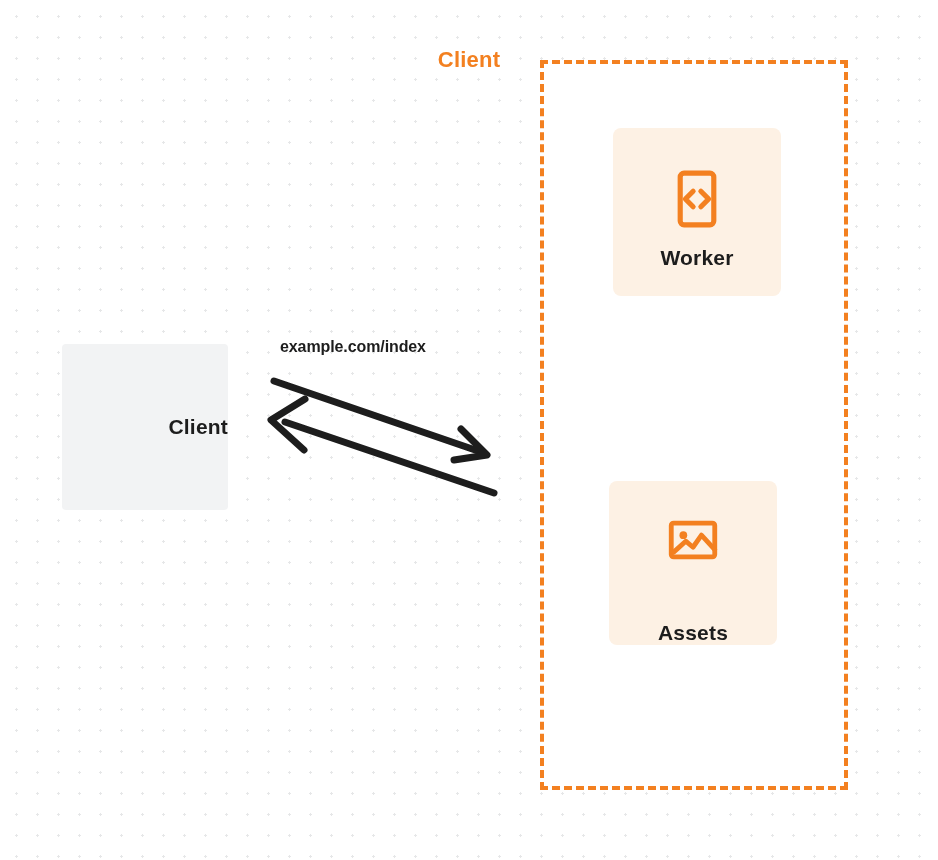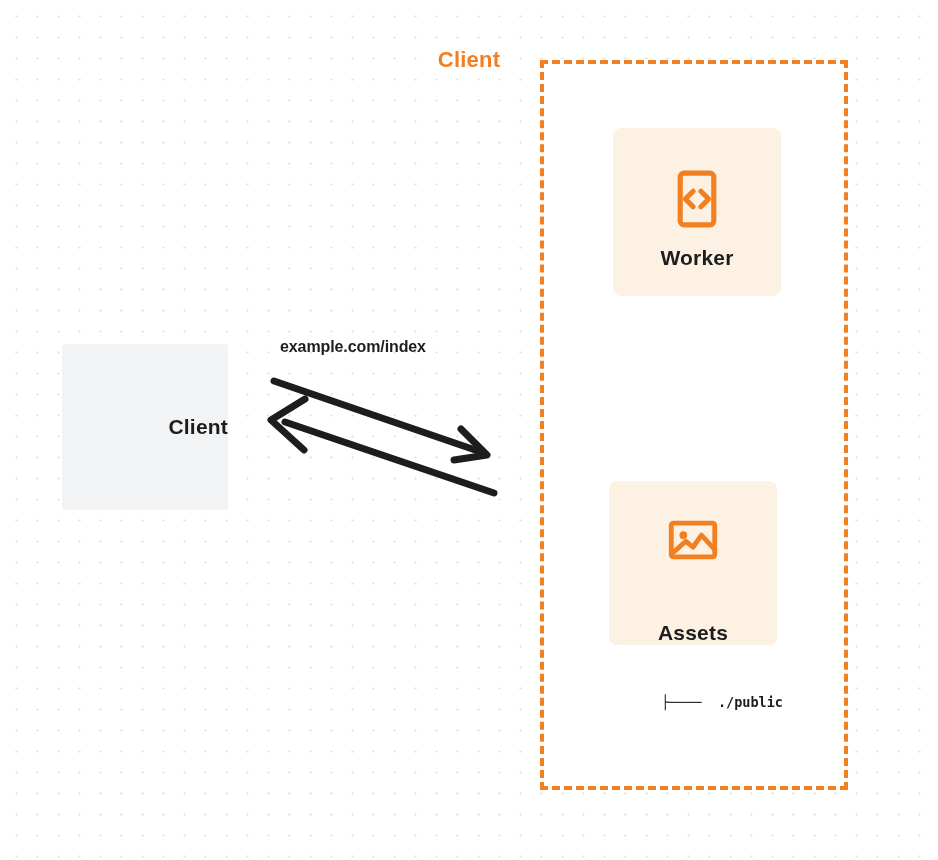--- a/index.html
+++ b/index.html
@@ -177,17 +177,16 @@
   <div class="card card-assets">
     <svg class="card-icon" viewBox="0 0 48 48" xmlns="http://www.w3.org/2000/svg">
       <rect x="6" y="10" width="36" height="28" rx="2" fill="none" stroke="#f38020" stroke-width="4"></rect>
       <circle cx="16" cy="20" r="3.2" fill="#f38020"></circle>
       <polyline points="8,34 18,25 24,30 31,20 42,32" fill="none" stroke="#f38020" stroke-width="4" stroke-linecap="round" stroke-linejoin="round"></polyline>
     </svg>
     <span class="card-label">Assets</span>
   </div>
 
   <div class="file-tree">
-    <span class="tree-row">├────  ./public</span>
     
   </div>
 
 </div>
 
 </body></html>

